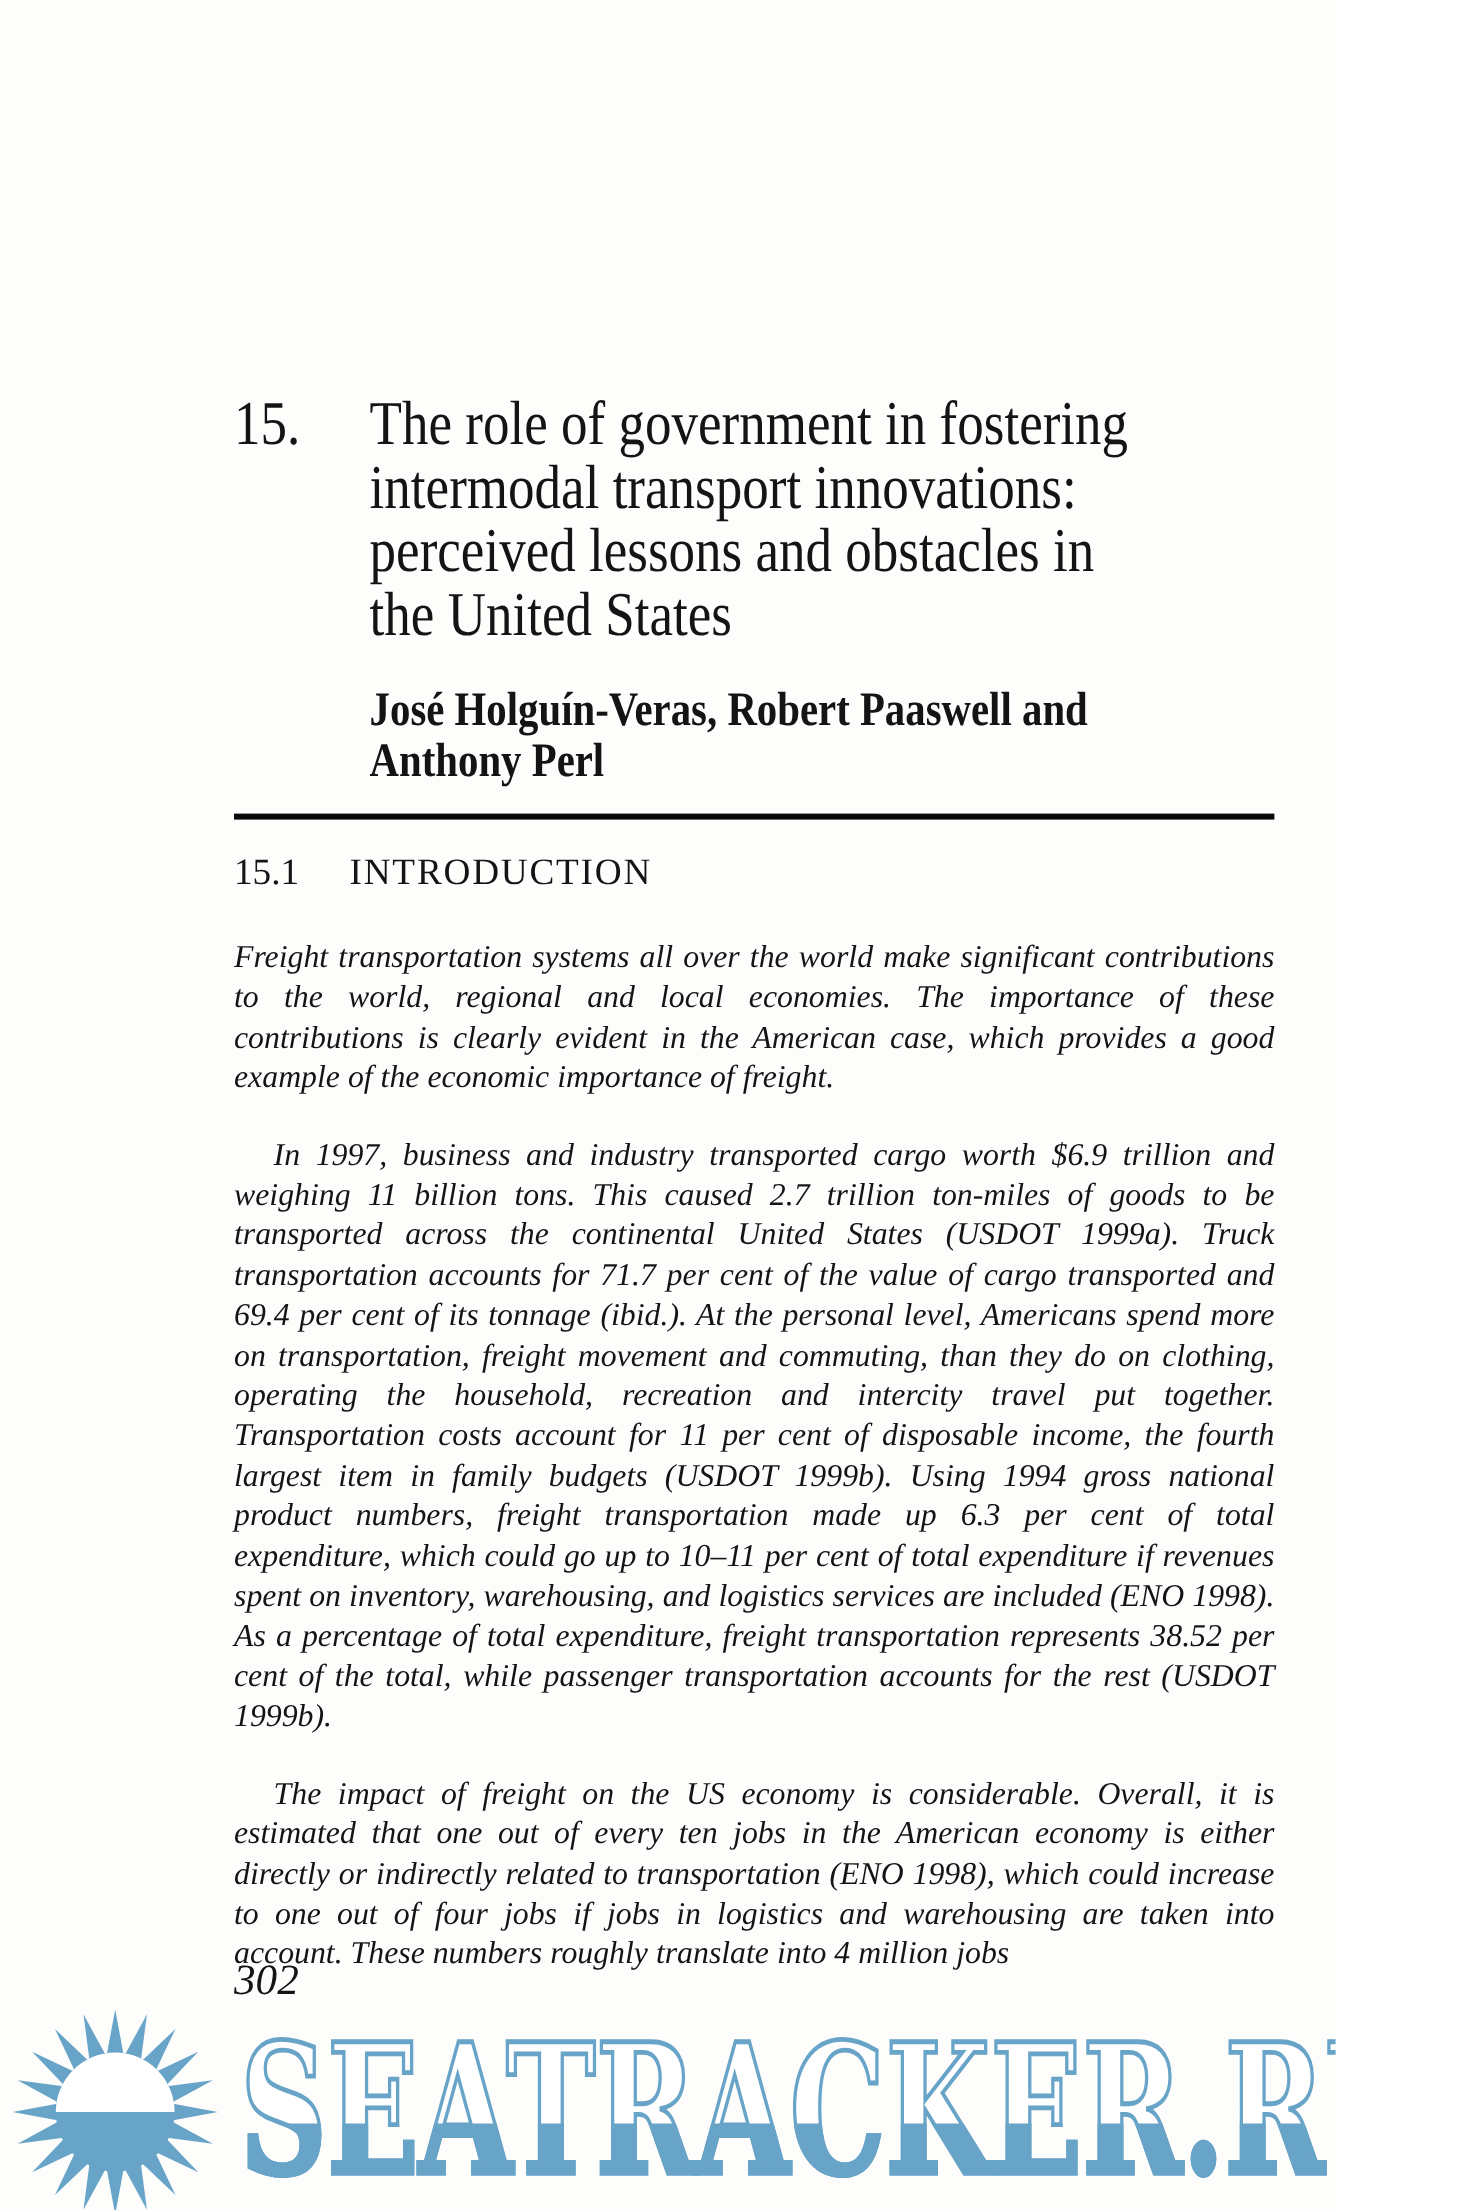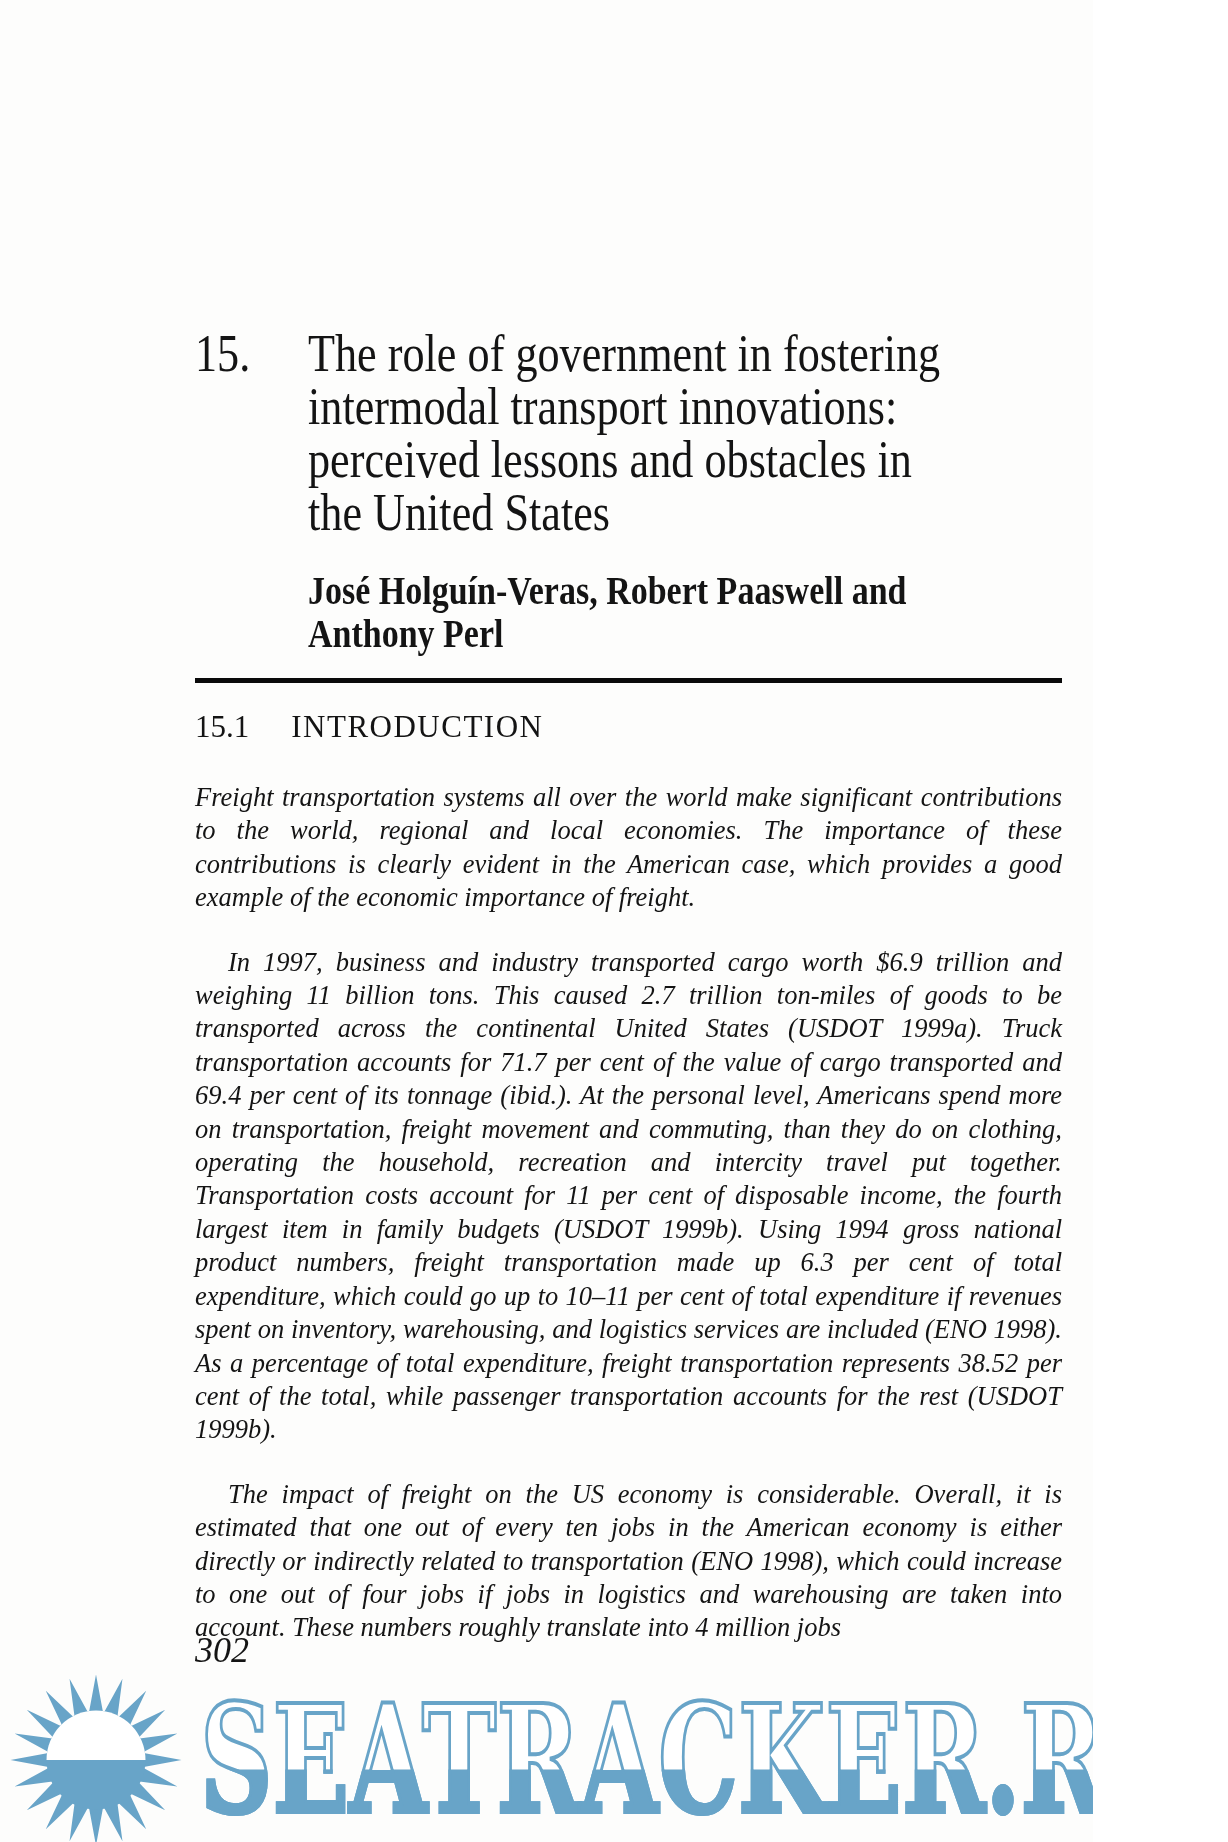--- a/index.html
+++ b/index.html
@@ -8,20 +8,21 @@
     background: #ffffff;
     font-family: "Liberation Serif", serif;
   }
   .page {
     position: relative;
     width: 1093px;
     height: 1842px;
     background: #fdfdfc;
     overflow: hidden;
     color: #141414;
+    padding-left: 20px;
   }
 
   
   .chapter-number {
     position: absolute;
     left: 195px;
     top: 327px;
     font-size: 52px;
     line-height: 53px;
     white-space: pre;

